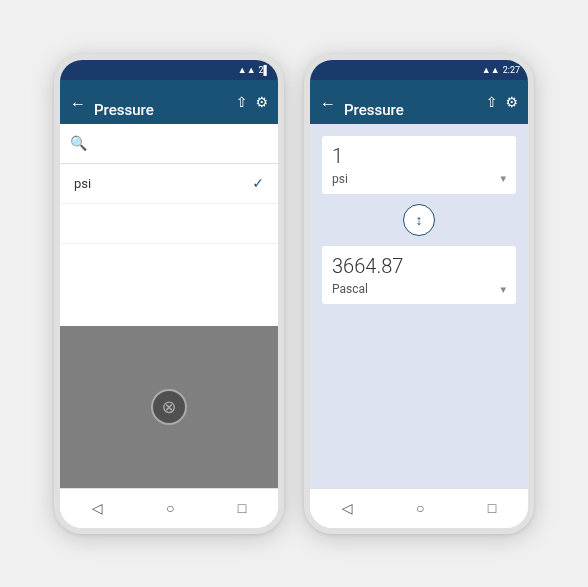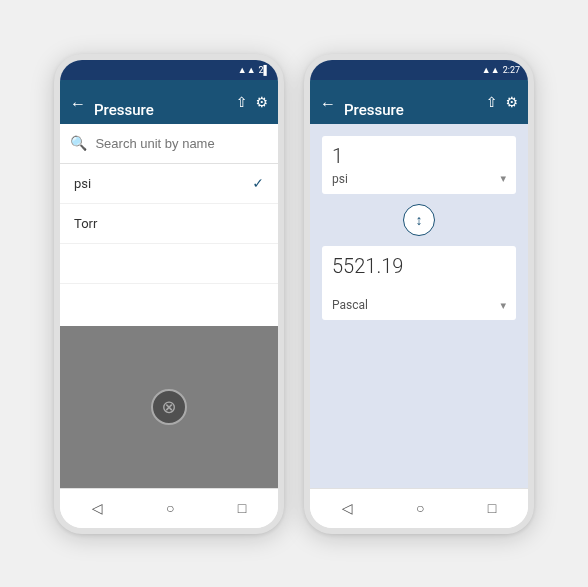--- a/index.html
+++ b/index.html
@@ -219,21 +219,21 @@
     }
     .output-value {
       font-size: 20px;
       color: #333;
       font-weight: 300;
     }
     .output-select {
       display: flex;
       align-items: flex-end;
       justify-content: space-between;
-      margin-top: 20px;
+      margin-top: 4px;
     }
   </style>
 </head>
 <body>
 
 <div class="scene">
 
   <div class="phone">
 
     <div class="status-bar">
@@ -247,30 +247,26 @@
       <span class="back-icon">←</span>
       <span class="title">Pressure</span>
       <div class="action-icons">
         <span>⇧</span>
         <span>⚙</span>
       </div>
     </div>
 
     <div class="search-bar">
       <span class="search-icon">🔍</span>
-      <input type="text" placeholder="Search unit by name" style="">
     </div>
 
     <div class="list-panel">
       <div class="list-item">
         <span>psi</span>
         <span class="check">✓</span>
-      </div>
-      <div class="list-item">
-        <span>Torr</span>
       </div>
       <div class="list-item">
         
       </div>
 
     </div>
 
     <div class="overlay-dim">
       <div class="close-btn">⊗</div>
     </div>
@@ -308,21 +304,21 @@
           <span class="unit-label">psi</span>
           <span class="chevron">▾</span>
         </div>
       </div>
 
       <div class="swap-area">
         <div class="swap-btn">↕</div>
       </div>
 
       <div class="output-box">
-        <div class="output-value">5521.19</div>
+        <div class="output-value">3664.87</div>
         <div class="output-select">
           <span class="unit-label">Pascal</span>
           <span class="chevron">▾</span>
         </div>
       </div>
     </div>
 
     <div class="nav-bar">
       <span class="nav-btn">◁</span>
       <span class="nav-btn">○</span>

